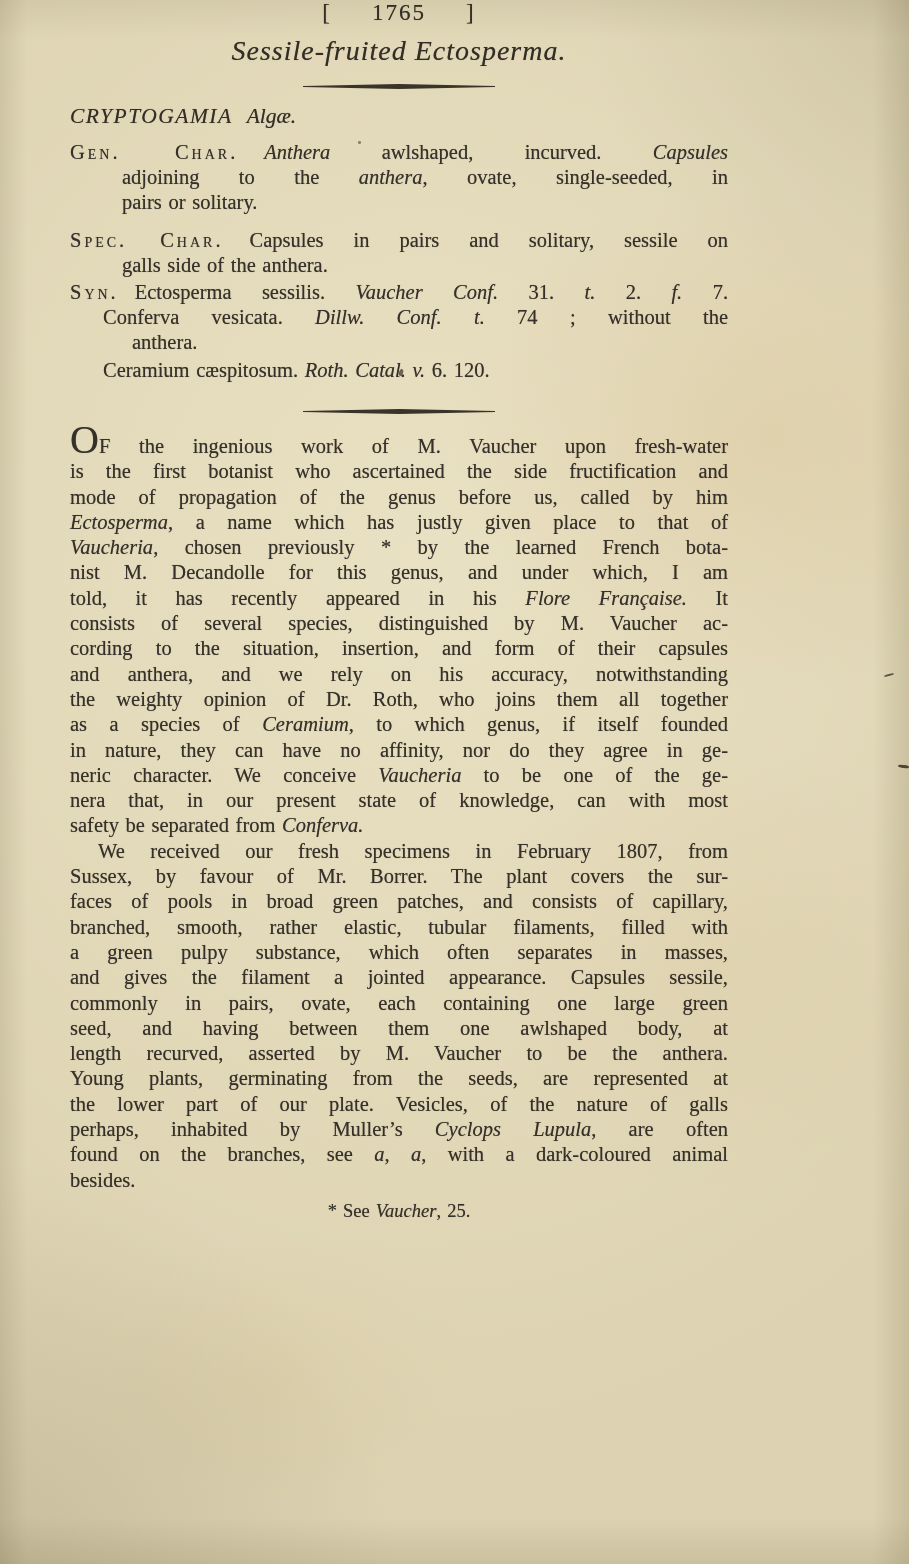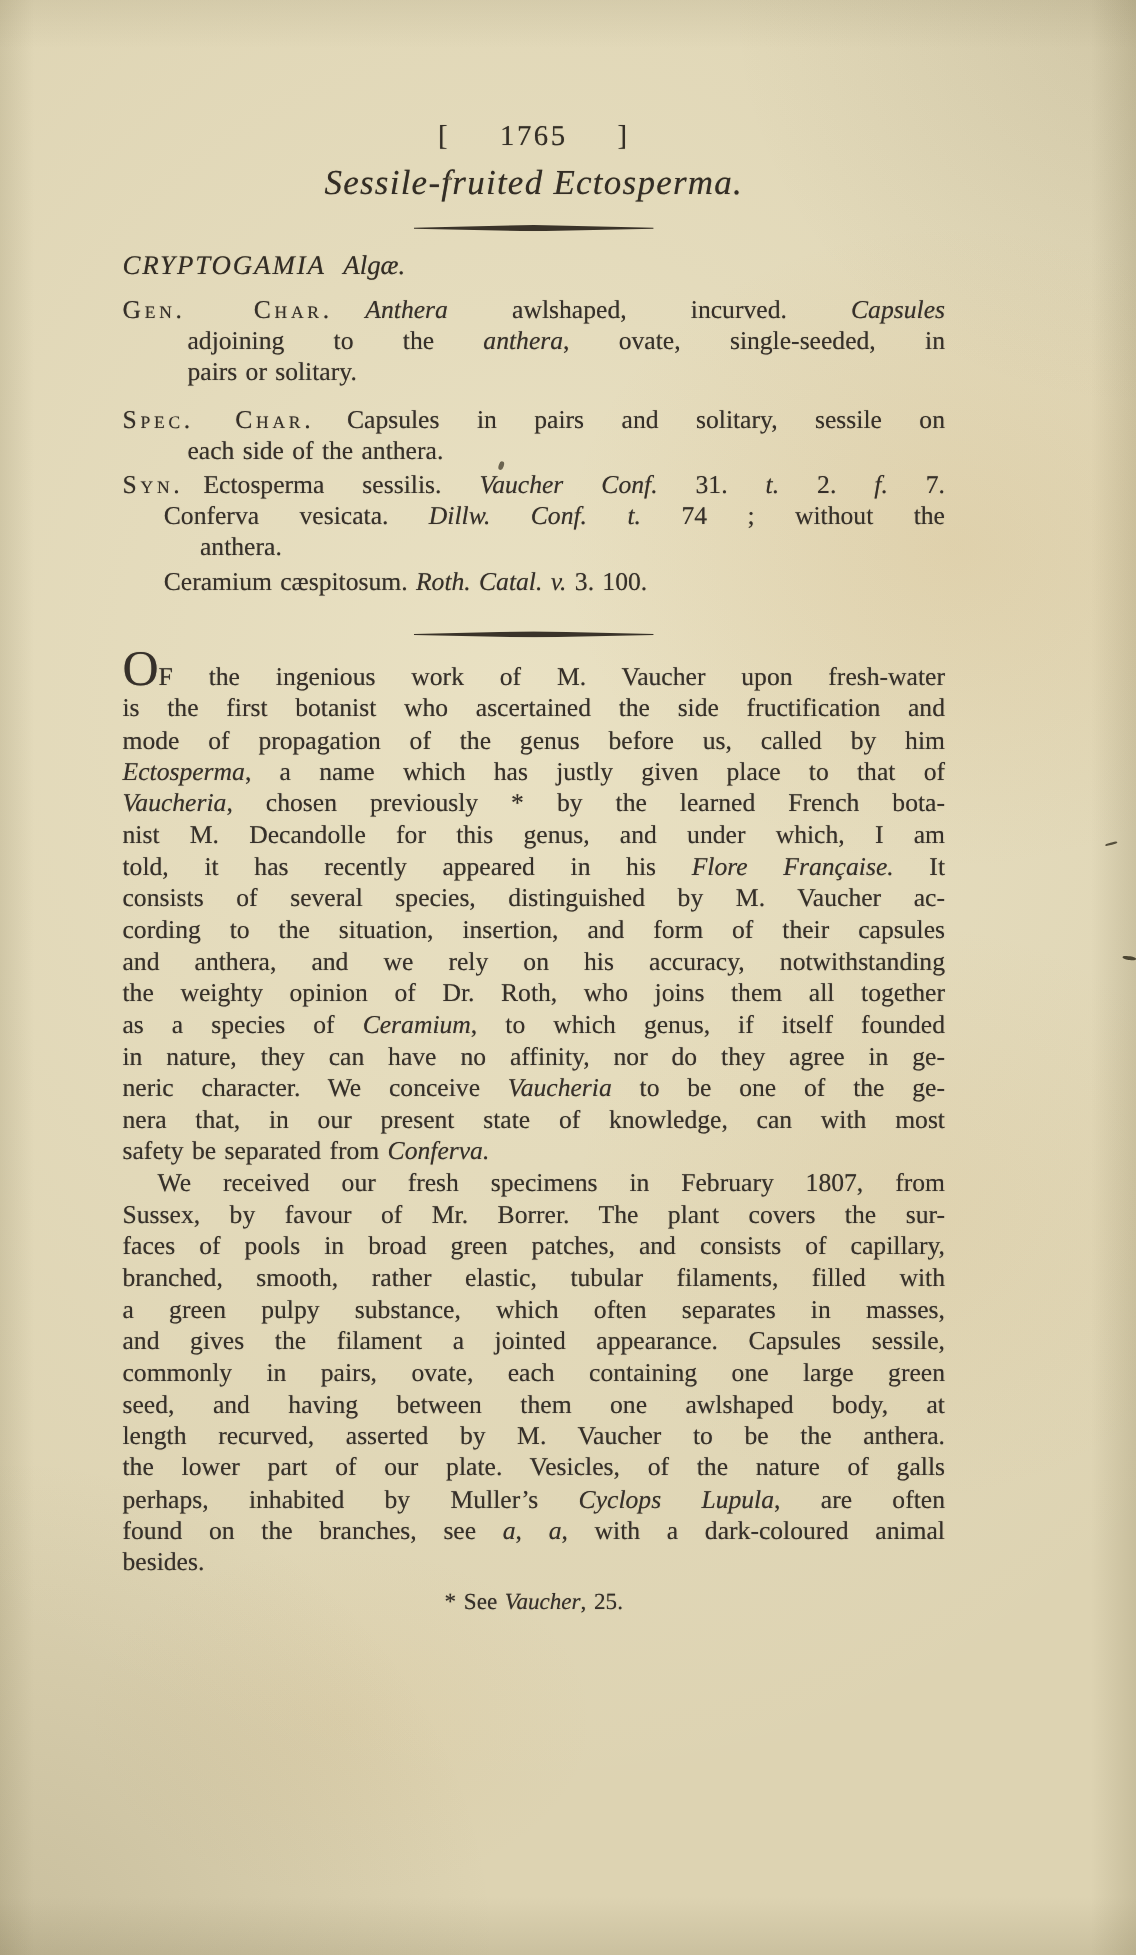--- a/index.html
+++ b/index.html
@@ -17,22 +17,21 @@
       radial-gradient(ellipse 30% 12% at 30% 88%, rgba(193,146,74,0.07), rgba(0,0,0,0) 75%),
       linear-gradient(90deg, rgba(104,94,58,0.15) 0%, rgba(0,0,0,0) 3%, rgba(0,0,0,0) 96%, rgba(104,94,58,0.18) 100%),
       linear-gradient(0deg, rgba(104,94,58,0.16) 0%, rgba(0,0,0,0) 3%),
       linear-gradient(180deg, rgba(104,94,58,0.10) 0%, rgba(0,0,0,0) 2.5%),
       radial-gradient(ellipse 120% 80% at 46% 36%, rgba(248,242,216,0.45), rgba(0,0,0,0) 70%),
       #ddd3b2;
   }
   .content{
     position:relative;
     width:658px;
-    margin-left:98px;
-    padding-top:96px;
+    margin-left:70px;
     text-shadow:0 0 0.7px rgba(48,42,30,0.55);
   }
   
   .pagenum-row{
     text-align:center;
     font-size:23px;
     letter-spacing:2px;
     color:#332e26;
   }
   .pagenum-row .num{display:inline-block;margin:0 40px;}
@@ -120,25 +119,25 @@
         <div class="swell"></div>
       </div>
 
     <div class="taxonomy"><span class="cls">CRYPTOGAMIA</span><span class="fam">Algæ.</span></div>
 
     <div class="chars">
         <div class="tl jl"><span class="sc">Gen. Char.</span><span class="g"> </span><span class="i">Anthera</span><span> awlshaped, incurved. </span><span class="i">Capsules</span></div>
         <div class="tl jl hang1"><span>adjoining to the </span><span class="i">anthera</span><span>, ovate, single-seeded, in</span></div>
         <div class="tl hang1"><span>pairs or solitary.</span></div>
         <div class="tl jl mt13"><span class="sc">Spec. Char.</span><span class="g"> </span><span>Capsules in pairs and solitary, sessile on</span></div>
-        <div class="tl hang1"><span>each side of the anthera.</span></div>
+        <div class="tl hang1"><span>galls side of the anthera.</span></div>
         <div class="tl jl mt6"><span class="sc">Syn.</span><span class="g2"> </span><span>Ectosperma sessilis. </span><span class="i">Vaucher Conf.</span><span> 31. </span><span class="i">t.</span><span> 2. </span><span class="i">f.</span><span> 7.</span></div>
         <div class="tl jl hang0b"><span>Conferva vesicata. </span><span class="i">Dillw. Conf. t.</span><span> 74 ; without the</span></div>
         <div class="tl hang2"><span>anthera.</span></div>
-        <div class="tl hang0b mt4"><span>Ceramium cæspitosum. </span><span class="i">Roth. Catal. v.</span><span> 3. 100.</span></div>
+        <div class="tl hang0b mt4"><span>Ceramium cæspitosum. </span><span class="i">Roth. Catal. v.</span><span> 6. 120.</span></div>
       </div>
 
     <div class="rule rule2">
         <div class="swell"></div>
       </div>
 
     <div class="bodytext">
       <div class="para">
           <div class="tl jl"><span class="init">O</span><span>F the ingenious work of M. Vaucher upon fresh-water</span></div>
           <div class="tl jl"><span>is the first botanist who ascertained the side fructification and</span></div>
@@ -160,20 +159,21 @@
       <div class="para">
           <div class="tl jl indent"><span>We received our fresh specimens in February 1807, from</span></div>
           <div class="tl jl"><span>Sussex, by favour of Mr. Borrer. The plant covers the sur-</span></div>
           <div class="tl jl"><span>faces of pools in broad green patches, and consists of capillary,</span></div>
           <div class="tl jl"><span>branched, smooth, rather elastic, tubular filaments, filled with</span></div>
           <div class="tl jl"><span>a green pulpy substance, which often separates in masses,</span></div>
           <div class="tl jl"><span>and gives the filament a jointed appearance. Capsules sessile,</span></div>
           <div class="tl jl"><span>commonly in pairs, ovate, each containing one large green</span></div>
           <div class="tl jl"><span>seed, and having between them one awlshaped body, at</span></div>
           <div class="tl jl"><span>length recurved, asserted by M. Vaucher to be the anthera.</span></div>
+          <div class="tl jl"><span>Young plants, germinating from the seeds, are represented at</span></div>
           <div class="tl jl"><span>the lower part of our plate. Vesicles, of the nature of galls</span></div>
           <div class="tl jl"><span>perhaps, inhabited by Muller’s </span><span class="i">Cyclops Lupula</span><span>, are often</span></div>
           <div class="tl jl"><span>found on the branches, see </span><span class="i">a</span><span>, </span><span class="i">a</span><span>, with a dark-coloured animal</span></div>
           <div class="tl"><span>besides.</span></div>
         </div>
     </div>
 
     <div class="footnote">
         <div class="tl"><span>* See </span><span class="i">Vaucher</span><span>, 25.</span></div>
       </div>

